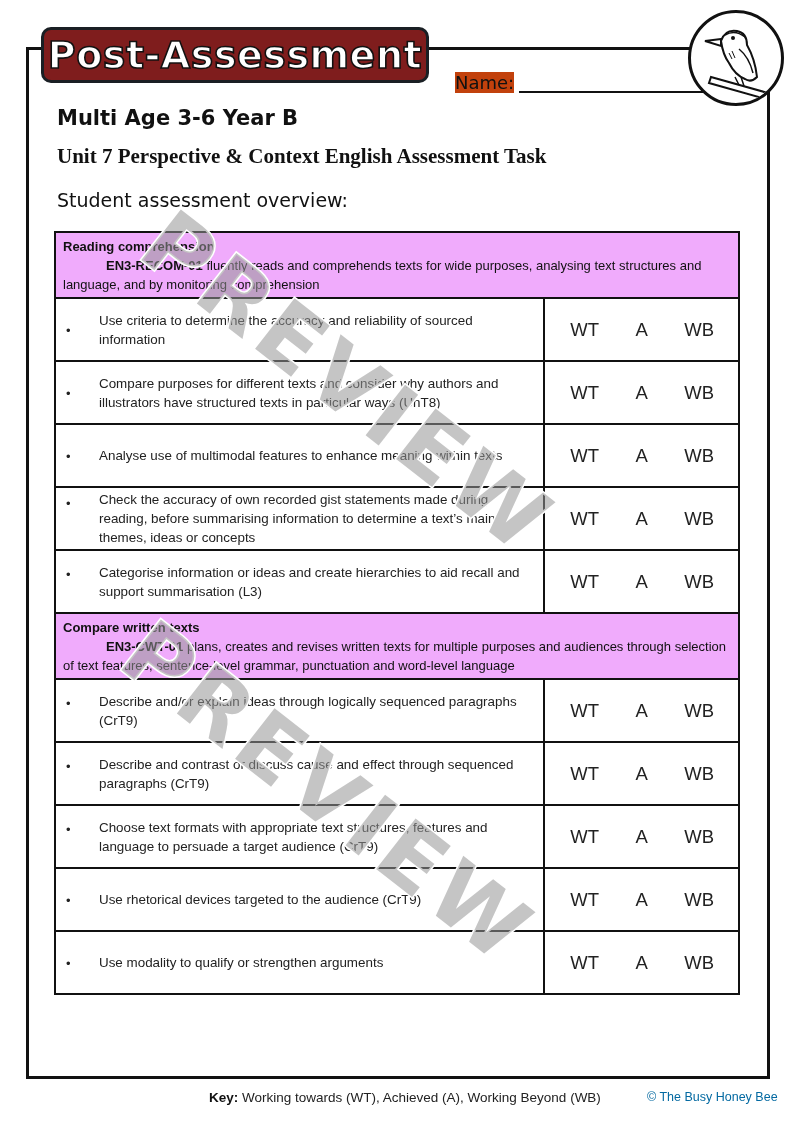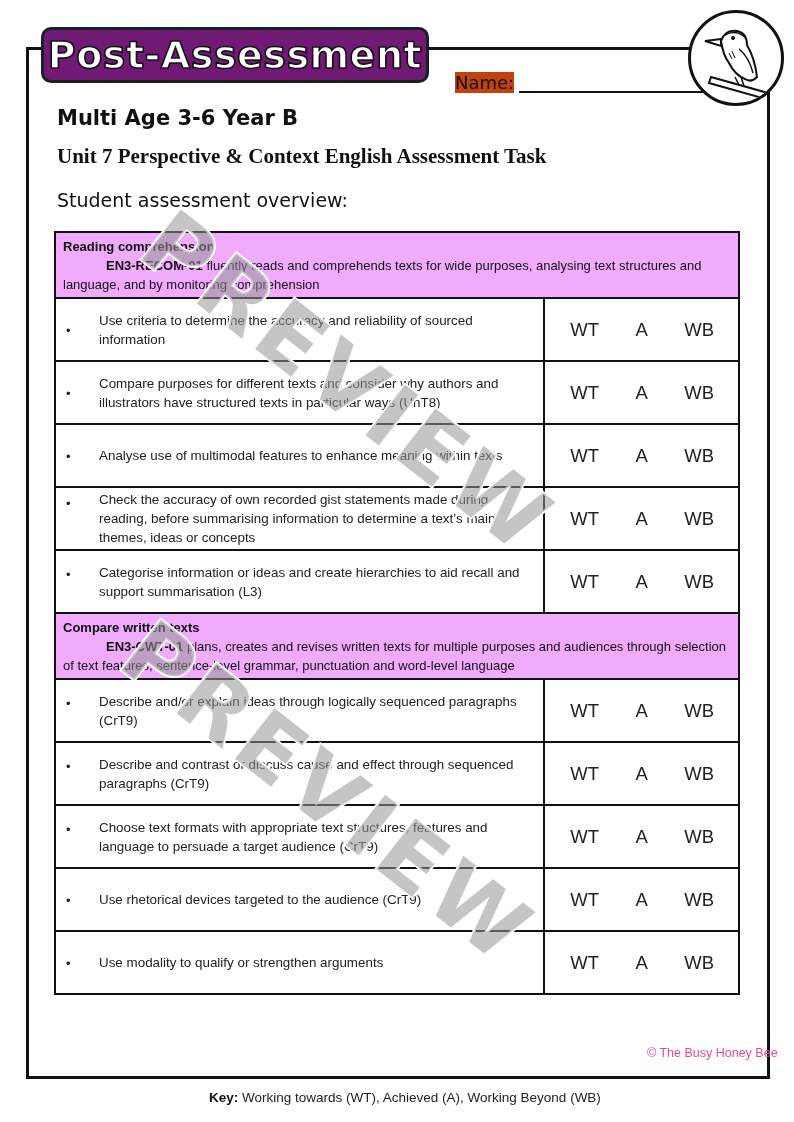--- a/index.html
+++ b/index.html
@@ -1,19 +1,19 @@
 <!DOCTYPE html>
 <html><head>
 <meta charset="utf-8">
 <style>
   html, body { margin:0; padding:0; background:#ffffff; }
   body { width:794px; height:1122px; position:relative; overflow:hidden; font-family:"Liberation Sans", sans-serif; color:#111; }
 
   .frame { position:absolute; left:26px; top:47px; width:744px; height:1032px; border:3px solid #111; box-sizing:border-box; }
-  .title-box { position:absolute; left:41px; top:27px; width:388px; height:56px; background:#701a75; border:3px solid #1a1f24; border-radius:10px; box-sizing:border-box; display:flex; align-items:center; justify-content:center; z-index:3; }
+  .title-box { position:absolute; left:41px; top:27px; width:388px; height:56px; background:#7f1d1d; border:3px solid #1a1f24; border-radius:10px; box-sizing:border-box; display:flex; align-items:center; justify-content:center; z-index:3; }
   .title-text { font-family:"DejaVu Sans", sans-serif; font-size:38px; font-weight:bold; color:#fff; -webkit-text-stroke:1.6px #111; letter-spacing:0.5px; }
 
   .name-label { position:absolute; left:455px; top:72px; font-family:"DejaVu Sans", sans-serif; font-size:18px; color:#111; z-index:3; background:#c2410c; }
   .name-line { position:absolute; left:519px; top:91px; width:196px; height:0; border-top:2px solid #111; z-index:3; }
 
   .logo { position:absolute; left:688px; top:10px; width:96px; height:96px; border-radius:50%; background:#fff; border:3px solid #111; box-sizing:border-box; z-index:4; overflow:hidden; }
 
   .heading1 { position:absolute; left:57px; top:106px; font-family:"DejaVu Sans", sans-serif; font-weight:bold; font-size:21px; color:#111; }
   .heading2 { position:absolute; left:57px; top:144px; font-family:Liberation Serif, serif; font-weight:bold; font-size:21px; color:#111; }
   .overview { position:absolute; left:57px; top:189px; font-family:"DejaVu Sans", sans-serif; font-size:19px; color:#111; }
@@ -26,21 +26,21 @@
   .item-row td { height:61px; }
   .item-cell { width:491px; position:relative; font-size:13.4px; line-height:19px; color:#222; }
   .bullet { position:absolute; left:10px; top:50%; transform:translateY(-50%); font-size:13px; }
   .bullet.top { top:22px; transform:none; }
   .item-text { display:block; padding:0 8px 0 43px; }
   .rating-cell { width:193px; }
   .ratings { display:flex; justify-content:space-between; padding:0 24px 0 25px; font-size:18.5px; color:#222;gap:20px; }
 
   .footer-key { position:absolute; left:209px; top:1090px; font-size:13.5px; color:#222; }
   .footer-key b { color:#111; }
-  .footer-copy { position:absolute; left:647px; top:1046px; font-size:12.5px; color:#ec4899; }
+  .footer-copy { position:absolute; left:647px; top:1090px; font-size:12.5px; color:#0369a1; }
 
   .watermark { position:absolute; z-index:5; pointer-events:none; }
   .watermark text { font-family:"DejaVu Sans", sans-serif; font-weight:bold; font-size:88px; fill:rgba(150,150,150,0.55); stroke:#fff; stroke-width:3px; paint-order:stroke; letter-spacing:6px; }
 </style>
 </head>
 <body>
 
 <div class="frame"></div>
 
 <div class="title-box">

